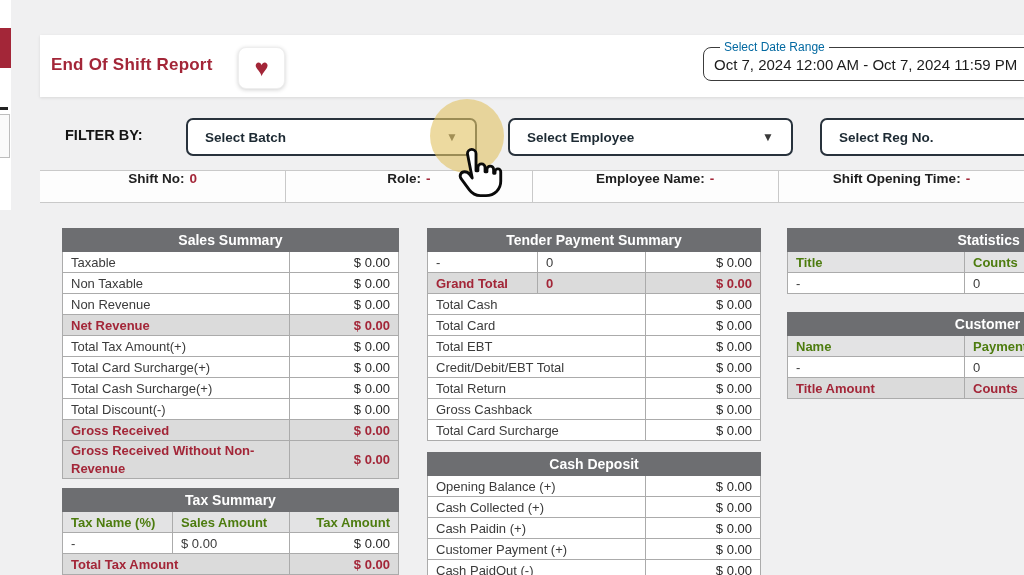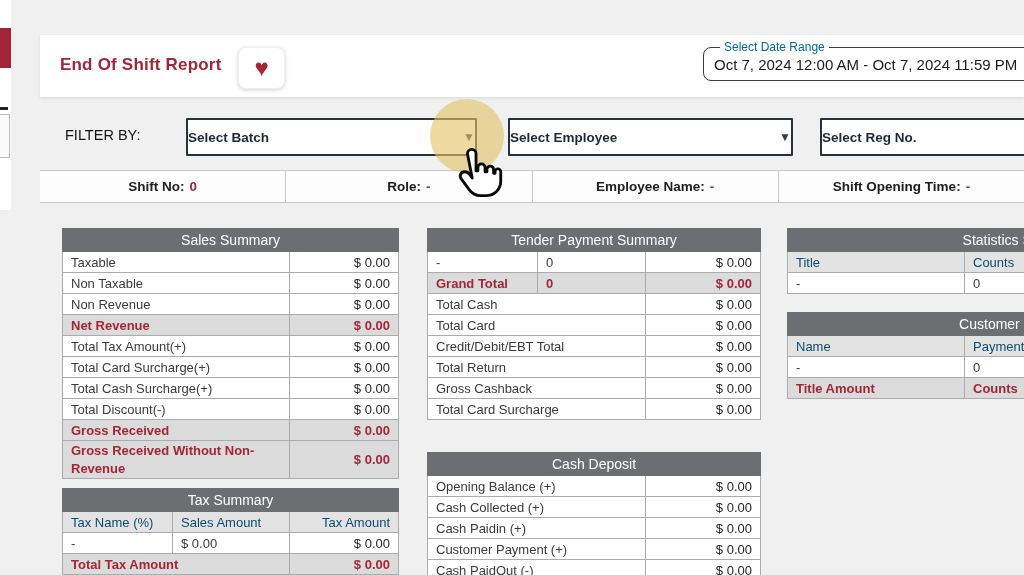--- a/index.html
+++ b/index.html
@@ -11,61 +11,61 @@
   }
   
   .edge-strip{position:absolute;left:0;top:0;width:11px;height:210px;background:#fff;}
   .edge-red{position:absolute;left:0;top:28px;width:11px;height:40px;background:#a32638;}
   .edge-line{position:absolute;left:0;top:107px;width:8px;height:3px;background:#222;}
   .edge-box{position:absolute;left:-4px;top:114px;width:12px;height:42px;background:#fafafa;border:1px solid #bdbdbd;}
 
   
   .header-card{position:absolute;left:40px;top:35px;width:984px;height:62px;background:#fff;
     box-shadow:0 1px 3px rgba(0,0,0,.10);}
-  .page-title{position:absolute;left:20px;top:20px;font-size:17px;font-weight:bold;color:#a32638;letter-spacing:.2px;}
+  .page-title{position:absolute;left:11px;top:20px;font-size:17px;font-weight:bold;color:#a32638;letter-spacing:.2px;}
   .fav-btn{position:absolute;left:198px;top:12px;width:45px;height:40px;background:#fff;border:1px solid #eee;
     border-radius:8px;box-shadow:0 1px 4px rgba(0,0,0,.18);display:flex;align-items:center;justify-content:center;cursor:pointer;}
   .fav-btn .heart{color:#a32638;font-size:24px;line-height:1;}
   .date-field{position:absolute;left:663px;top:5px;width:372px;border:1.5px solid #3c3c3c;border-radius:8px;
     margin:0;padding:2px 10px 7px 10px;background:#fff;}
   .date-field legend{font-size:12px;color:#0369a1;padding:0 4px;margin-left:6px;}
   .date-value{font-size:15px;color:#1c1c1c;white-space:nowrap;}
 
   
-  .filter-label{position:absolute;left:65px;top:127px;font-size:14.5px;font-weight:normal;color:#141414;}
-  .dropdown{position:absolute;top:118px;height:38px;background:#fff;border:2px solid #28323c;border-radius:1px;
-    box-sizing:border-box;display:flex;align-items:center;justify-content:space-between;padding:0 0;cursor:pointer;}
+  .filter-label{position:absolute;left:65px;top:127px;font-size:14.5px;font-weight:bold;color:#141414;}
+  .dropdown{position:absolute;top:118px;height:38px;background:#fff;border:2px solid #28323c;border-radius:7px;
+    box-sizing:border-box;display:flex;align-items:center;justify-content:space-between;padding:0 17px;cursor:pointer;}
   .dropdown .dd-label{font-size:13.5px;font-weight:bold;color:#1d2a33;}
   .dropdown .caret{font-size:12px;color:#3a3a3a;}
   .dd-batch{left:186px;width:291px;}
   .dd-employee{left:508px;width:285px;}
   .dd-reg{left:820px;width:245px;}
 
   
   .click-highlight{position:absolute;left:430px;top:99px;width:74px;height:74px;border-radius:50%;
     background:rgba(226,195,102,.62);pointer-events:none;z-index:5;}
   .hand-cursor{position:absolute;left:447px;top:146px;width:58px;height:64px;z-index:6;pointer-events:none;}
 
   
   .shift-bar{position:absolute;left:40px;top:170px;width:984px;height:33px;background:#fdfdfd;
     border-top:1px solid #c9c9c9;border-bottom:1px solid #c9c9c9;display:flex;box-sizing:border-box;}
-  .shift-cell{flex:1;display:flex;align-items:center;justify-content:center;border-right:1px solid #c9c9c9;
+  .shift-cell{flex:1;display:flex;justify-content:center;border-right:1px solid #c9c9c9;
     font-size:13.5px;font-weight:bold;color:#202020;gap:5px;}
   .shift-cell:last-child{border-right:none;}
   .shift-cell .val{color:#a32638;}
 
   
   table.tbl{border-collapse:collapse;background:#fff;position:absolute;table-layout:fixed;}
   table.tbl td{border:1px solid #ababab;padding:1px 8px;height:18px;font-size:13px;color:#3b3b3b;
     white-space:nowrap;overflow:hidden;}
-  table.tbl tr.title td{background:#6d6e71;color:#fff;font-weight:normal;font-size:14px;text-align:center;
+  table.tbl tr.title td{background:#6d6e71;color:#fff;font-weight:bold;font-size:14px;text-align:center;
     height:20px;border-color:#6d6e71;margin-left:36px;}
   table.tbl td.amount{text-align:right;color:#262626;}
   table.tbl tr.total td{background:#dbdbdb;color:#a32638;font-weight:bold;}
-  table.tbl tr.colhead td{background:#e3e3e4;font-weight:normal;color:#0c4a6e;}
+  table.tbl tr.colhead td{background:#e3e3e4;font-weight:bold;color:#4d7c0f;}
   table.tbl td.wrap{white-space:normal;line-height:1.35;}
 
   .t-sales{left:62px;top:228px;width:336px;}
   .t-tax{left:62px;top:488px;width:336px;}
   .t-tender{left:427px;top:228px;width:333px;}
   .t-cash{left:427px;top:452px;width:333px;}
   .t-stats{left:787px;top:228px;width:470px;}
   .t-cust{left:787px;top:312px;width:470px;}
 </style>
 </head>
@@ -226,20 +226,24 @@
   </tr>
   <tr>
         <td colspan="2">Total Cash</td>
         <td class="amount">$ 0.00</td>
       </tr>
   <tr>
         <td colspan="2">Total Card</td>
         <td class="amount">$ 0.00</td>
       </tr>
   <tr>
+        <td colspan="2">Total EBT</td>
+        <td class="amount">$ 0.00</td>
+      </tr>
+  <tr>
         <td colspan="2">Credit/Debit/EBT Total</td>
         <td class="amount">$ 0.00</td>
       </tr>
   <tr>
         <td colspan="2">Total Return</td>
         <td class="amount">$ 0.00</td>
       </tr>
   <tr>
         <td colspan="2">Gross Cashback</td>
         <td class="amount">$ 0.00</td>

